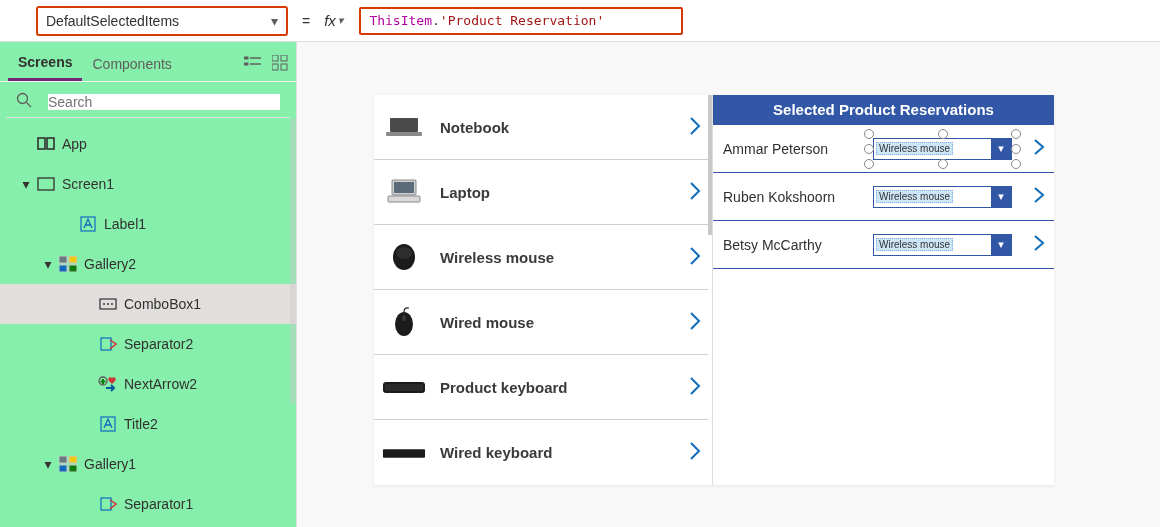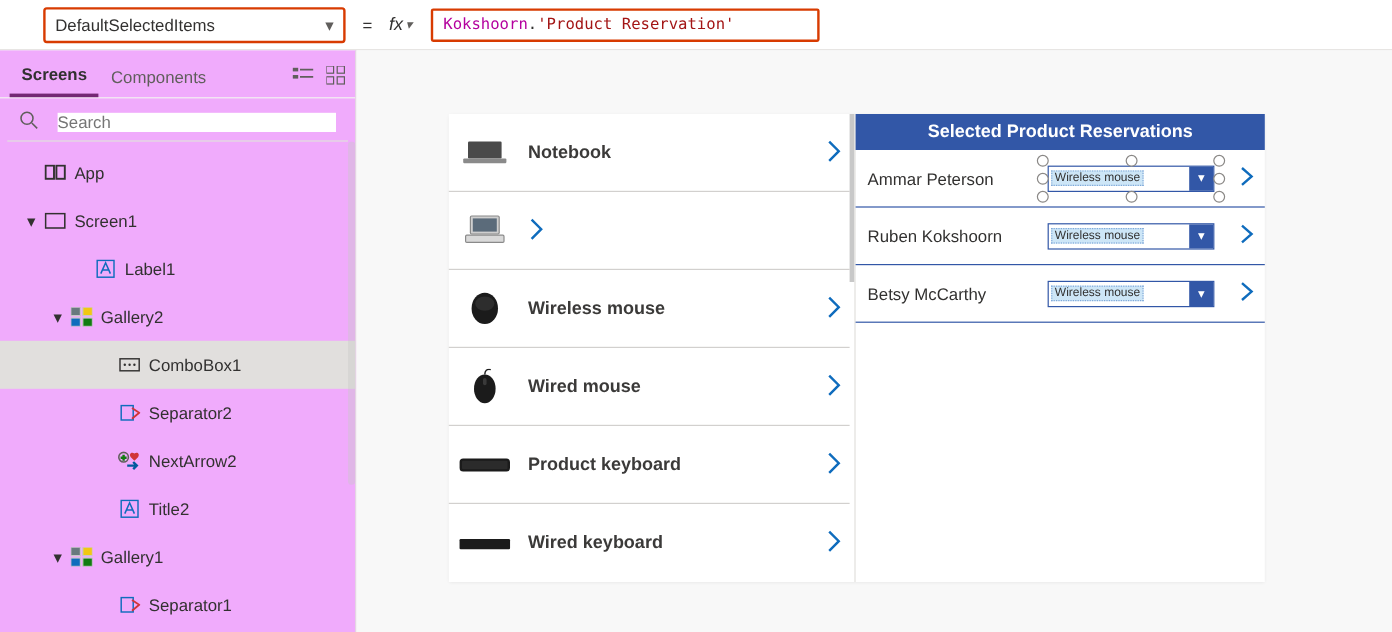--- a/index.html
+++ b/index.html
@@ -56,21 +56,21 @@
       margin-left: 6px;
     }
     .tok-this { color: #b4009e; }
     .tok-rest { color: #323130; }
     .tok-string { color: #a31515; }
 
     .main { display: flex; height: calc(100% - 42px); }
     .left-panel {
       width: 297px;
       border-right: 1px solid #e1dfdd;
-      background: #f0abfc;
+      background: #86efac;
       display: flex;
       flex-direction: column;
     }
     .tabs-row {
       display: flex;
       align-items: center;
       padding: 6px 8px 0 8px;
       border-bottom: 1px solid #f3f2f1;
     }
     .tab-item {
@@ -253,21 +253,21 @@
   <div class="property-dropdown">
     <span>DefaultSelectedItems</span>
     <span class="chev">▾</span>
   </div>
   <span class="equals">=</span>
   <span class="fx-label">
     <span>fx</span>
     <span class="chev">▾</span>
   </span>
   <div class="formula-input">
-    <span class="tok-this">Kokshoorn</span>
+    <span class="tok-this">ThisItem</span>
       <span class="tok-rest">.</span>
       <span class="tok-string">'Product Reservation'</span>
   </div>
 </div>
 
 <div class="main">
 
   <div class="left-panel">
     <div class="tabs-row">
       <div class="tab-item active">Screens</div>
@@ -429,20 +429,21 @@
               </svg></span>
         </div>
         <div class="product-row">
           <span class="product-thumb">
               <svg width="40" height="28" viewBox="0 0 40 28">
                 <rect x="8" y="2" width="24" height="15" rx="1" fill="#cfcfcf" stroke="#8a8a8a"></rect>
                 <rect x="10" y="4" width="20" height="11" fill="#5b6b7a"></rect>
                 <rect x="4" y="18" width="32" height="6" rx="1" fill="#d9d9d9" stroke="#8a8a8a"></rect>
               </svg>
             </span>
+          <span class="product-name">Laptop</span>
           <span class="row-chevron"><svg width="14" height="20" viewBox="0 0 14 20">
                 <path d="M3 2 L11 10 L3 18" stroke="#0f6cbd" fill="none" stroke-width="2"></path>
               </svg></span>
         </div>
         <div class="product-row">
           <span class="product-thumb">
               <svg width="34" height="28" viewBox="0 0 34 28">
                 <ellipse cx="17" cy="14" rx="11" ry="13" fill="#1b1b1b"></ellipse>
                 <ellipse cx="17" cy="10" rx="8" ry="6" fill="#2d2d2d"></ellipse>
               </svg>

